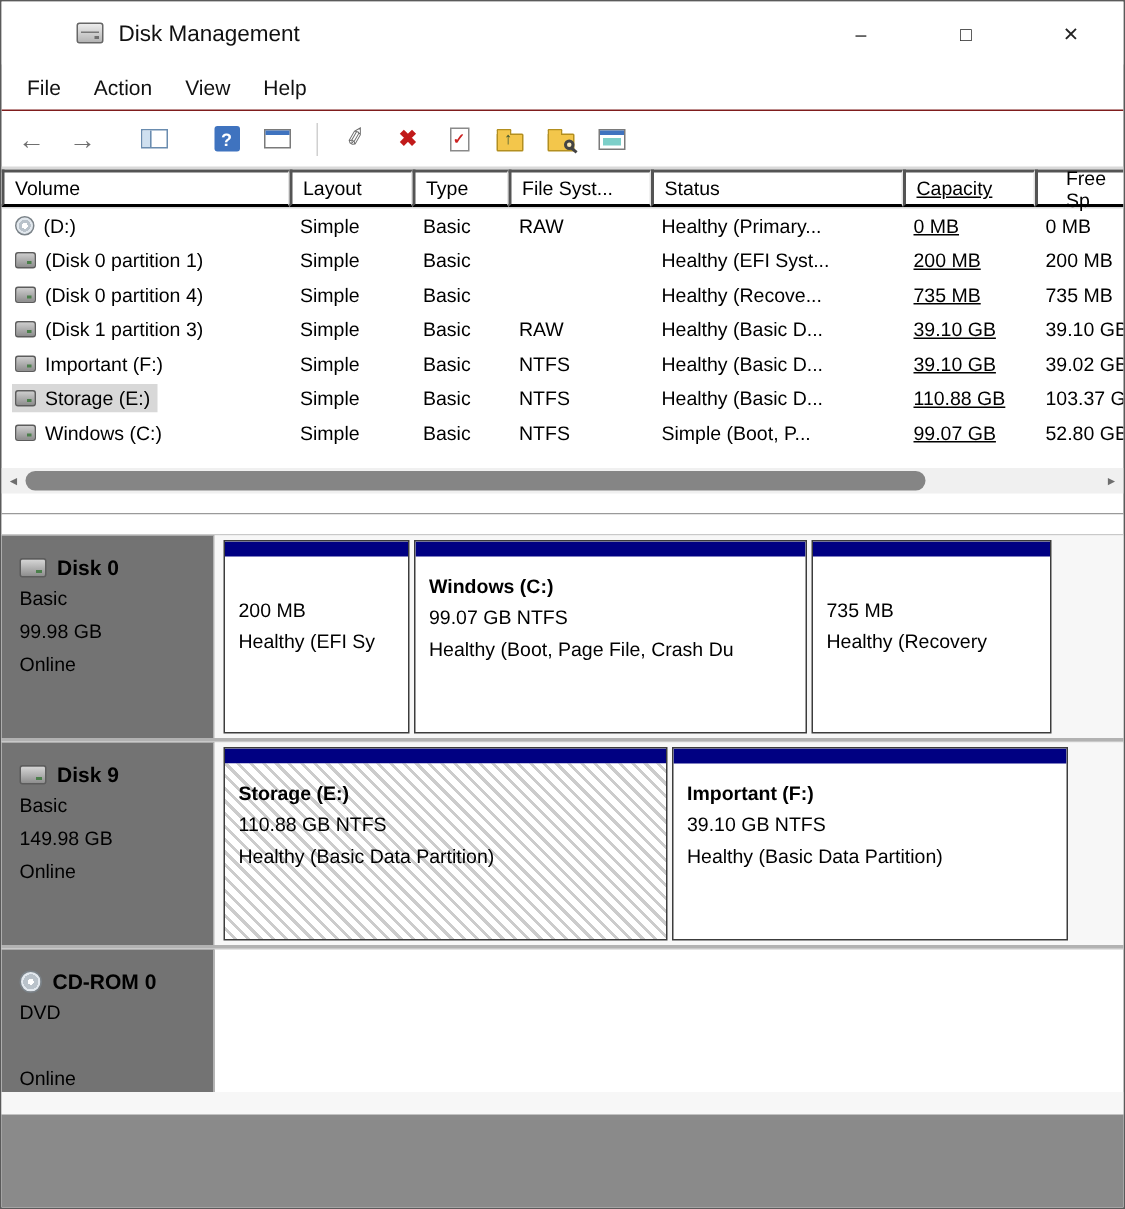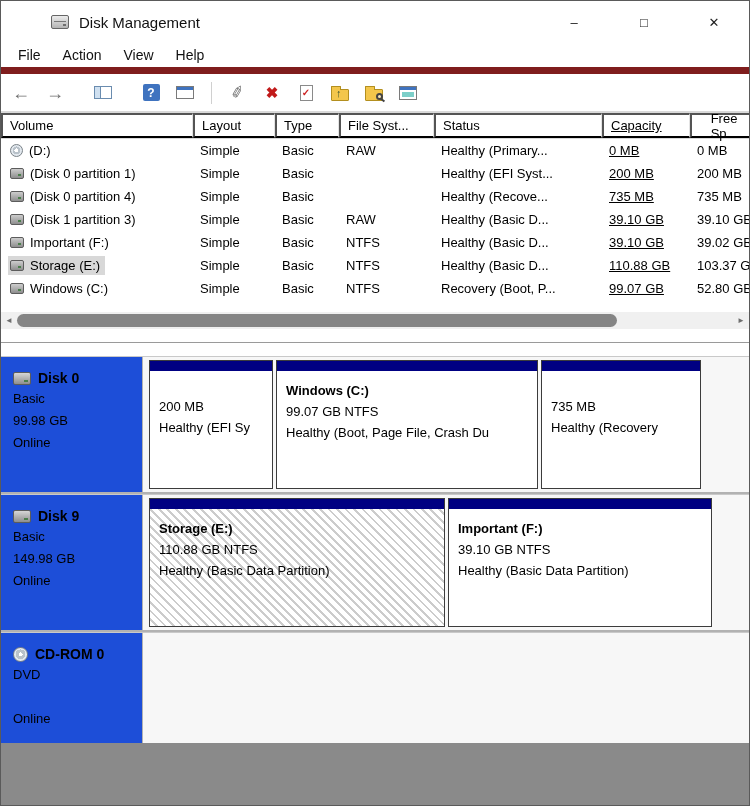--- a/index.html
+++ b/index.html
@@ -14,21 +14,21 @@
               background:linear-gradient(#ececec,#b4b4b4); border-radius:2px; position:relative; }
   .app-icon::after { content:""; position:absolute; left:2px; right:2px; top:5px; height:1px; background:#777; }
   .app-icon::before { content:""; position:absolute; right:2px; bottom:2px; width:3px; height:2px; background:#6e6e6e; }
   .title { margin-left:10px; font-size:15px; color:#111; }
   .win-controls { margin-left:auto; display:flex; height:100%; }
   .win-btn { width:70px; height:100%; border:none; background:transparent; font-size:13px;
              color:#222; display:flex; align-items:center; justify-content:center; font-family:inherit; }
 
   
   .menubar { height:31px; display:flex; align-items:center; padding-left:6px;
-             border-bottom:7px solid #7f1d1d; flex:0 0 auto; }
+             border-bottom:1px solid #7f1d1d; flex:0 0 auto; }
   .menu-item { font-size:14px; color:#111; padding:4px 11px; background:transparent; border:none; font-family:inherit; }
 
   
   .toolbar { height:38px; display:flex; align-items:center; padding-left:6px; gap:6px;
              border-bottom:1px solid #d9d9d9; flex:0 0 auto; }
   .tbtn { width:28px; height:28px; border:none; background:transparent; display:flex;
           align-items:center; justify-content:center; font-family:inherit; position:relative; }
   .arrow-glyph { font-size:18px; color:#6f6f6f; font-weight:bold; line-height:1; }
   .tsep { width:1px; height:22px; background:#d0d0d0; margin:0 6px; }
   .gap-sm { width:8px; }
@@ -76,22 +76,22 @@
   
   .hscroll { height:17px; background:#f0f0f0; display:flex; align-items:center; flex:0 0 auto; }
   .sb-arrow { width:16px; text-align:center; font-size:8px; color:#6e6e6e; }
   .sb-track { flex:1; height:100%; position:relative; }
   .hthumb { position:absolute; left:0; top:2px; width:600px; height:13px; background:#858585; border-radius:7px; }
   .pane-gap { height:14px; border-bottom:1px solid #9a9a9a; flex:0 0 auto; }
 
   
   .graph-pane { flex:0 0 auto; background:#fff; padding-top:13px; }
   .disk-block { display:flex; height:138px; border-bottom:2px solid #b2b2b2; border-top:1px solid #c9c9c9; }
-  .disk-block.cdrom { height:111px; border-bottom:none; }
-  .disk-label { width:142px; flex:0 0 auto; background:#1d4ed8; border-right:1px solid #b2b2b2; padding:13px 6px 0 12px; }
+  .disk-block.cdrom { height:111px; border-bottom:none;flex-direction:column; }
+  .disk-label { width:142px; flex:0 0 auto; background:#737373; border-right:1px solid #b2b2b2; padding:13px 6px 0 12px; }
   .disk-name-row { display:flex; align-items:center; margin-bottom:5px; }
   .hdd-icon { width:18px; height:13px; background:linear-gradient(#d6d6d6,#8e8e8e); border:1px solid #5c5c5c;
               border-radius:2px; margin-right:7px; position:relative; }
   .hdd-icon::after { content:""; position:absolute; right:2px; bottom:2px; width:4px; height:2px; background:#4b7f4b; }
   .cd-icon-lg { width:15px; height:15px; border-radius:50%; border:1px solid #7a8288; margin-right:7px;
                 background:radial-gradient(circle, #ffffff 0 2px, #b9c2ca 2px 5px, #e2e8ee 5px 8px); }
   .disk-name { font-size:14px; font-weight:bold; color:#000; }
   .disk-sub { font-size:13px; color:#000; margin-top:5px; min-height:17px; }
   .part-area { flex:1; display:flex; align-items:stretch; padding:3px 4px 3px 6px; gap:3px; background:#f7f7f7; }
   .part-area.empty { background:#f7f7f7; }
@@ -267,21 +267,21 @@
     </div>
 
     <div class="lv-row">
       <div class="lv-cell c0"><span class="volwrap">
             <span class="drive-icon"></span>
             <span>Windows (C:)</span>
           </span></div>
       <div class="lv-cell c1">Simple</div>
       <div class="lv-cell c2">Basic</div>
       <div class="lv-cell c3">NTFS</div>
-      <div class="lv-cell c4">Recovery (Boot, P...</div>
+      <div class="lv-cell c4">Simple (Boot, P...</div>
       <div class="lv-cell c5">99.07 GB</div>
       <div class="lv-cell c6">52.80 GB</div>
     </div>
 
   </div>
 
   <div class="lv-spacer"></div>
 
   <div class="hscroll">
     <span class="sb-arrow">◄</span>

